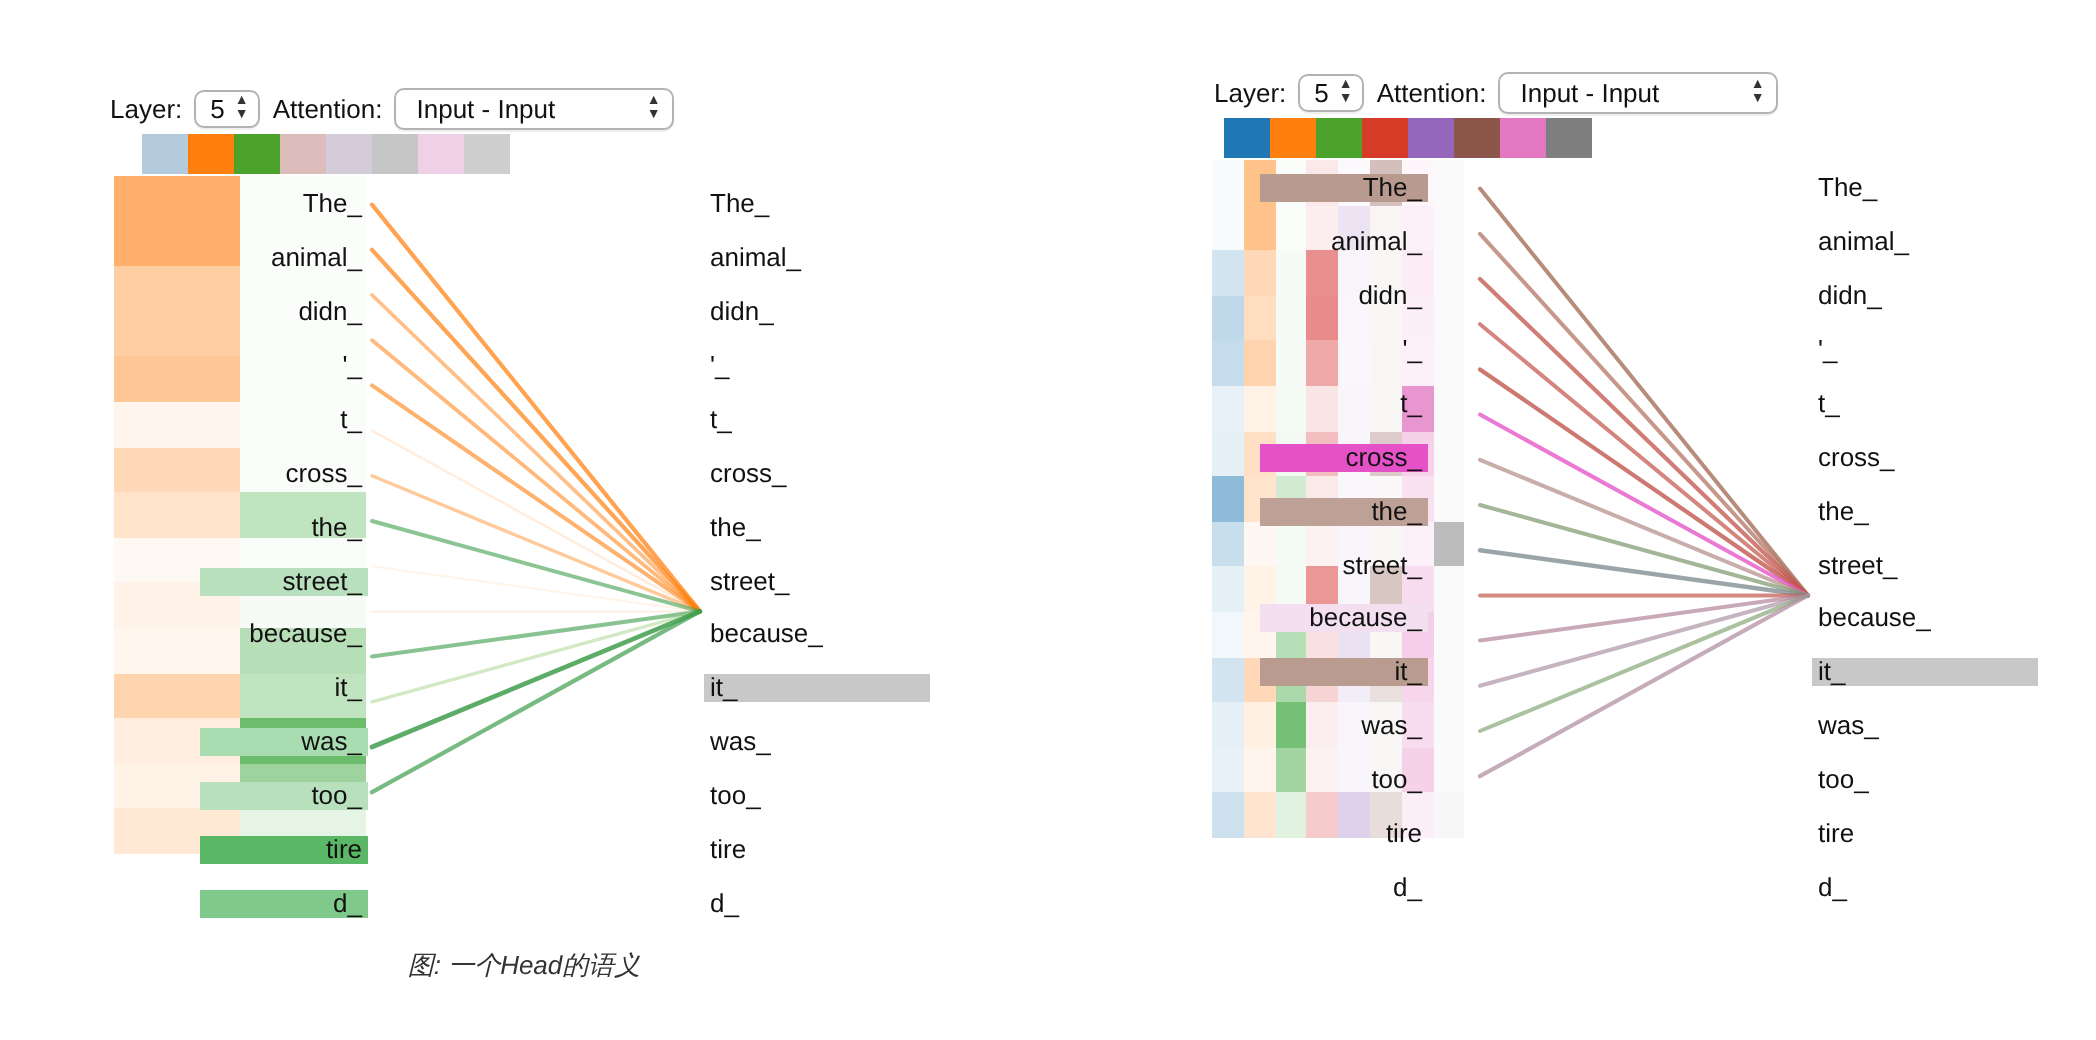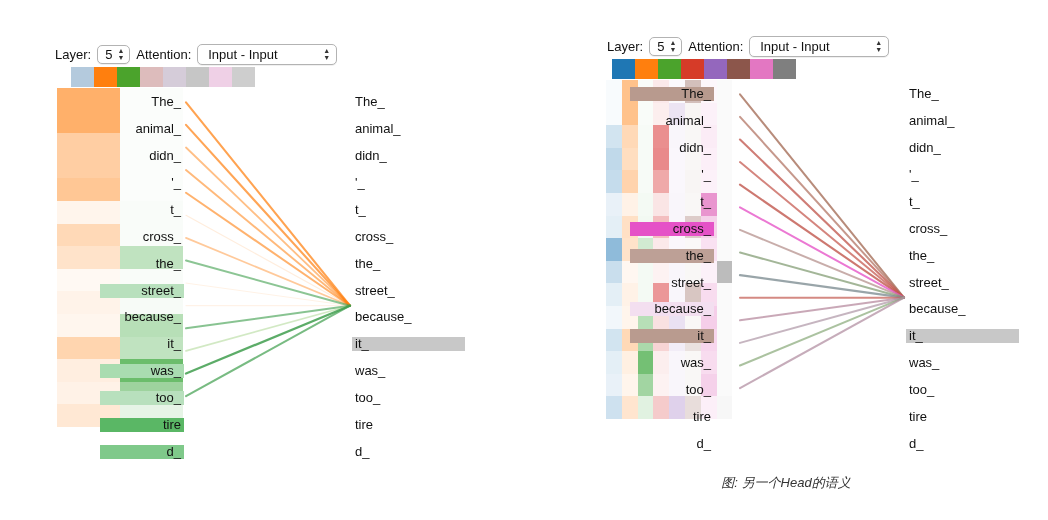--- a/index.html
+++ b/index.html
@@ -288,20 +288,21 @@
           </div>
         </div>
         <div class="tokwrap" style="height: 22.6px;">
           <div class="tok right" style="height: 14px; margin-top: 4.3px;">
             <span>d_</span>
           </div>
         </div>
       </div>
   </div>
 
+  <div class="caption" style="left:0;top:474px;width:524px;">图: 一个Head的语义</div>
 </div>
 
 <div class="panel" id="panel-right">
 
   <div class="controls" style="left:83px;top:36px;">
     <span class="ctl-label">Layer:</span>
     <span class="stepper">
       <span class="val">5</span>
       <span class="arrows">
           <span>▲</span>
@@ -623,14 +624,13 @@
           </div>
         </div>
         <div class="tokwrap" style="height: 22.6px;">
           <div class="tok right" style="height: 14px; margin-top: 4.3px;">
             <span>d_</span>
           </div>
         </div>
       </div>
   </div>
 
-  <div class="caption" style="left:0;top:474px;width:524px;">图: 另一个Head的语义</div>
 </div>
 
 </body></html>

